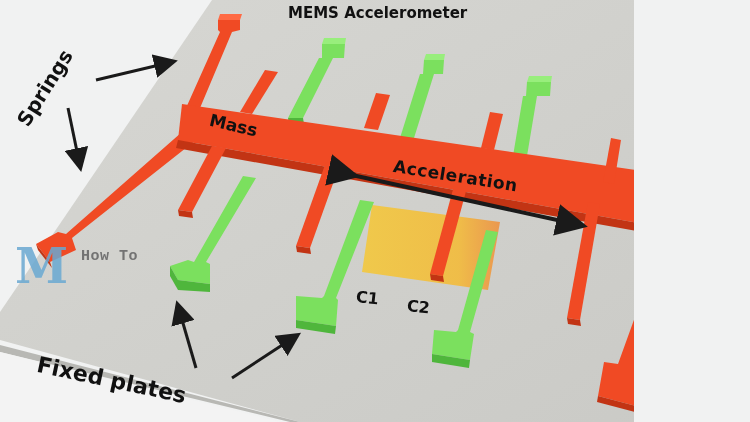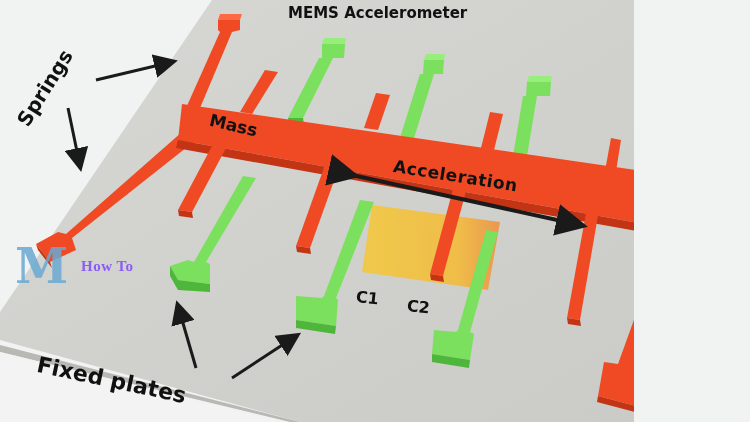--- a/index.html
+++ b/index.html
@@ -9,21 +9,21 @@
     .lbl { position: absolute; color: #111; font-weight: bold; white-space: nowrap; transform-origin: left top; }
     .title { left: 288px; top: 4px; font-size: 15px; }
     .springs { left: 12px; top: 118px; font-size: 20px; transform: rotate(-58deg); }
     .mass { left: 212px; top: 110px; font-size: 17px; transform: rotate(13deg); }
     .accel { left: 395px; top: 156px; font-size: 17px; transform: rotate(9deg); letter-spacing: 0.5px; }
     .c1 { left: 357px; top: 287px; font-size: 16px; transform: rotate(6deg); }
     .c2 { left: 408px; top: 296px; font-size: 16px; transform: rotate(6deg); }
     .fixed { left: 40px; top: 352px; font-size: 22px; transform: rotate(12deg); }
     .logo { position: absolute; left: 15px; top: 242px; width: 140px; height: 60px; }
     .logo .big-m { position: absolute; left: 0; top: 0; width: 42px; height: 48px; color: #6aa9d2; font-size: 48px; font-weight: bold; line-height: 48px; font-family: "DejaVu Serif", serif; opacity: 0.85; }
-    .logo .l1 { position: absolute; left: 66px; top: 16px; color: #8b5cf6; font-size: 15px; font-weight: bold; font-family: Liberation Serif, serif; letter-spacing: 0.5px; }
+    .logo .l1 { position: absolute; left: 66px; top: 6px; color: #737373; font-size: 15px; font-weight: bold; font-family: Liberation Mono, monospace; letter-spacing: 0.5px; }
     .logo .l2 { position: absolute; left: 36px; top: 20px; color: #5ea3cf; font-size: 16px; font-weight: bold; font-family: "Liberation Sans", sans-serif; letter-spacing: -0.3px; }
     .logo .url { position: absolute; left: 3px; top: 40px; color: #555; font-size: 8.5px; font-family: "DejaVu Sans Mono", monospace; letter-spacing: 0.2px; }
   </style>
 </head>
 <body>
 
 <div class="stage">
   <svg width="750" height="422" viewBox="0 0 750 422">
     <defs>
       <linearGradient id="subGrad" x1="0" y1="0" x2="1" y2="1">

